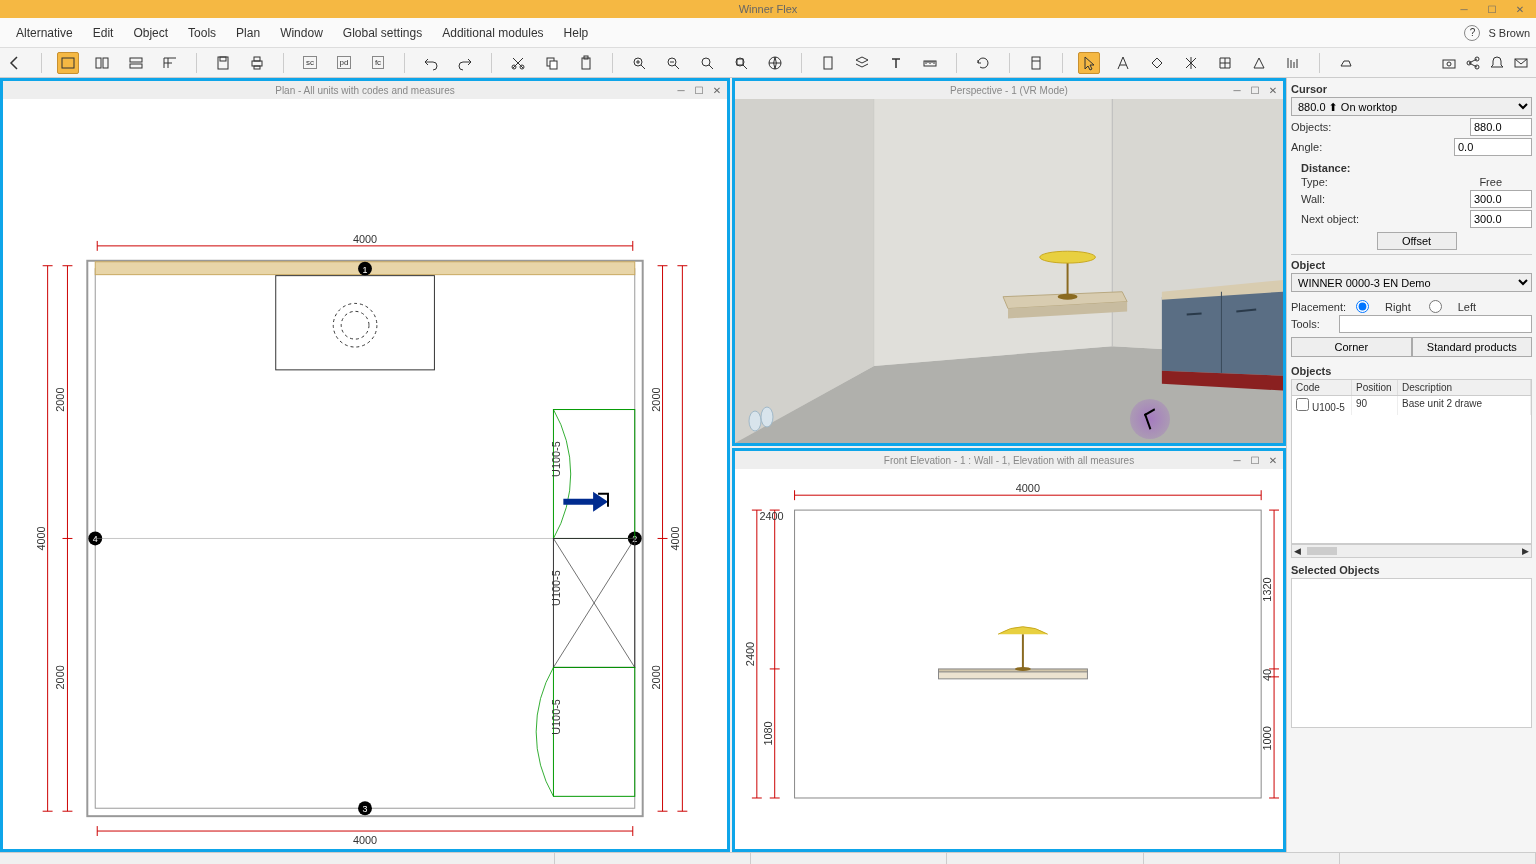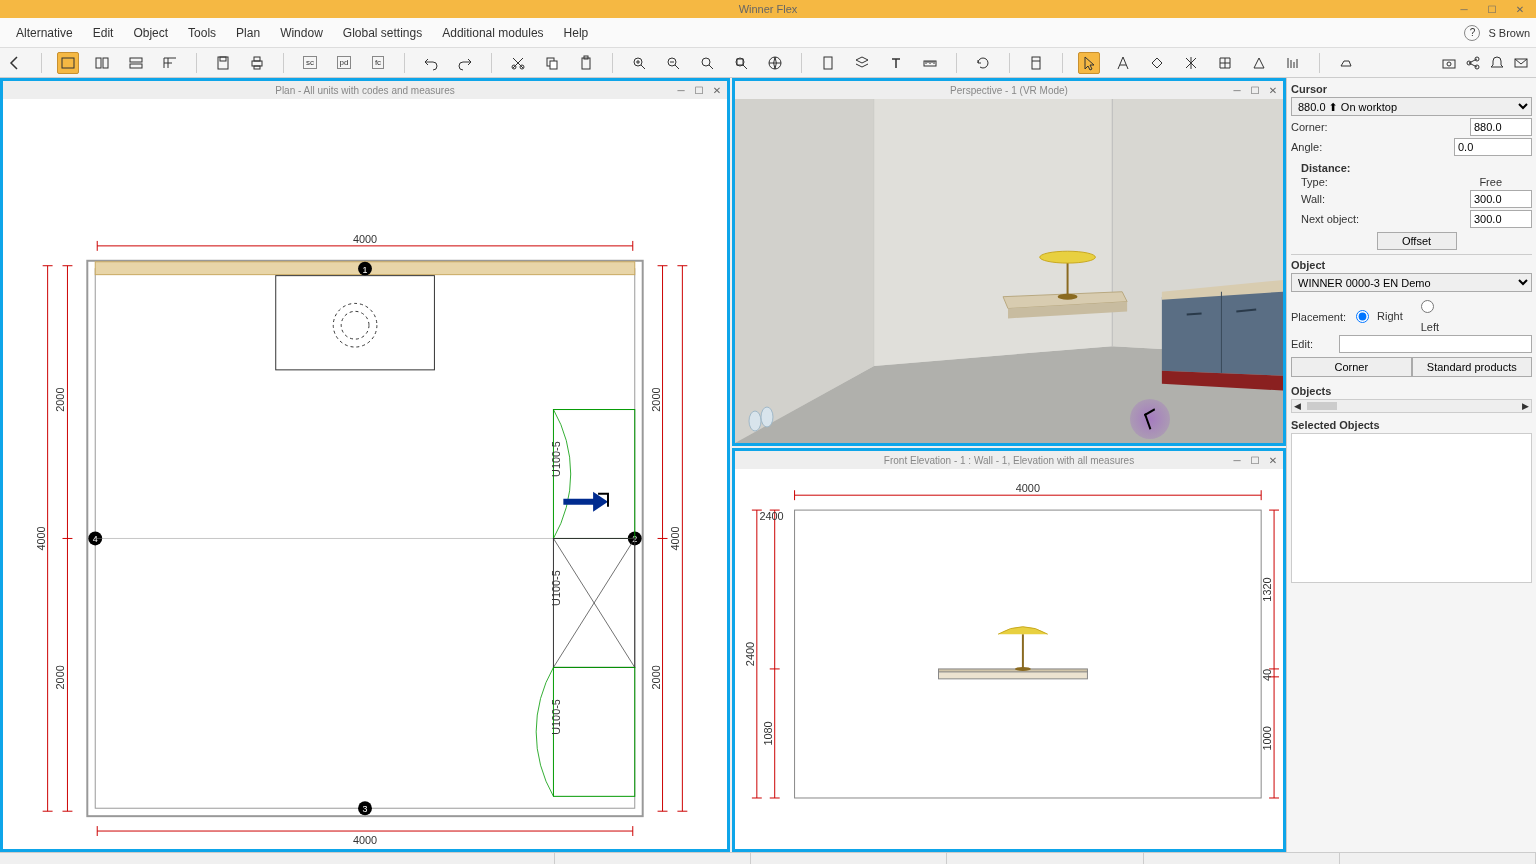--- a/index.html
+++ b/index.html
@@ -73,21 +73,21 @@
 
 .purple-cursor { position: absolute; width: 40px; height: 40px; border-radius: 50%; background: radial-gradient(circle, rgba(160,100,200,0.7), rgba(160,100,200,0.1)); display:flex; align-items:center; justify-content:center;}
 .purple-cursor::after { content:''; position:absolute; width:10px; height:14px; border-left:2px solid #000; border-top:2px solid #000; transform: rotate(-30deg) skew(-10deg); top:12px; left:16px;}
 
 
 .elev-canvas { flex:1; position:relative; background:#fff;}
 
 .btn-pair { display:flex; gap:0; margin-top:4px;}
 .btn-pair button { flex:1; font-size:11px; border:1px solid #aaa; background:#eee; padding:3px 2px;}
 
-.radio-lbl { display:inline-flex; align-items:flex-start; gap:8px; font-size:11px;}
+.radio-lbl { display:inline-flex; align-items:center; gap:16px; font-size:11px;}
 input[type=radio]{margin:0;}
 input[type=checkbox]{margin:0 3px 0 0;}
 </style>
 </head>
 <body>
 
 <div class="title-bar">
   <span class="app-title">Winner Flex</span>
   <div class="win-controls">
     <div>─</div>
@@ -519,21 +519,21 @@
       </div>
     </div>
   </div>
 
   <div class="right-col">
     <div class="section-title">Cursor</div>
     <select>
       <option>880.0 ⬆ On worktop</option>
     </select>
     <div class="row">
-      <label style="width:48px">Corner:</label>
+      <label style="width:48px">Objects:</label>
       <input type="text" style="width: 62px; margin-left: auto;" value="880.0">
     </div>
     <div class="row">
       <label style="width:48px">Angle:</label>
       <input type="text" style="width: 78px; margin-left: auto;" value="0.0">
     </div>
     <div class="sub">
       <div style="font-weight:bold; margin-top:6px;">Distance:</div>
       <div class="row">
         <label style="width:68px">Type:</label>
@@ -556,35 +556,47 @@
     <div class="section-title">Object</div>
     <select>
       <option>WINNER 0000-3 EN Demo</option>
     </select>
     <div class="row" style="margin-top:8px;">
       <label>Placement:</label>
       <span class="radio-lbl" style="margin-left:6px;">
           <input type="radio" name="pl" checked="" style="">
           <span>Right</span>
         </span>
-      <span class="radio-lbl" style="margin-left:14px;flex-direction:column;">
+      <span class="radio-lbl" style="margin-left:14px;">
           <input type="radio" name="pl" style="">
           <span>Left</span>
         </span>
     </div>
     <div class="row">
-      <label style="width:44px">Edit:</label>
+      <label style="width:44px">Tools:</label>
       <input type="text" style="flex: 1 1 0%;">
     </div>
     <div class="btn-pair">
       <button>Corner</button>
       <button>Standard products</button>
     </div>
 
     <div class="section-title" style="margin-top:8px;">Objects</div>
+    <div class="objects-table">
+      <div class="th">
+        <div class="c1">Code</div>
+        <div class="c2">Position</div>
+        <div class="c3">Description</div>
+      </div>
+      <div class="tr">
+        <div class="c1"><input type="checkbox" style=""><span>U100-5</span></div>
+        <div class="c2">90</div>
+        <div class="c3">Base unit 2 drawe</div>
+      </div>
+    </div>
     <div class="scrollbar-h">
       <span>◀</span>
         <div class="thumb"></div>
         <div style="flex:1"></div>
         <span>▶</span>
     </div>
 
     <div class="section-title" style="margin-top:6px;">Selected Objects</div>
     <div class="selected-box"></div>
   </div>

